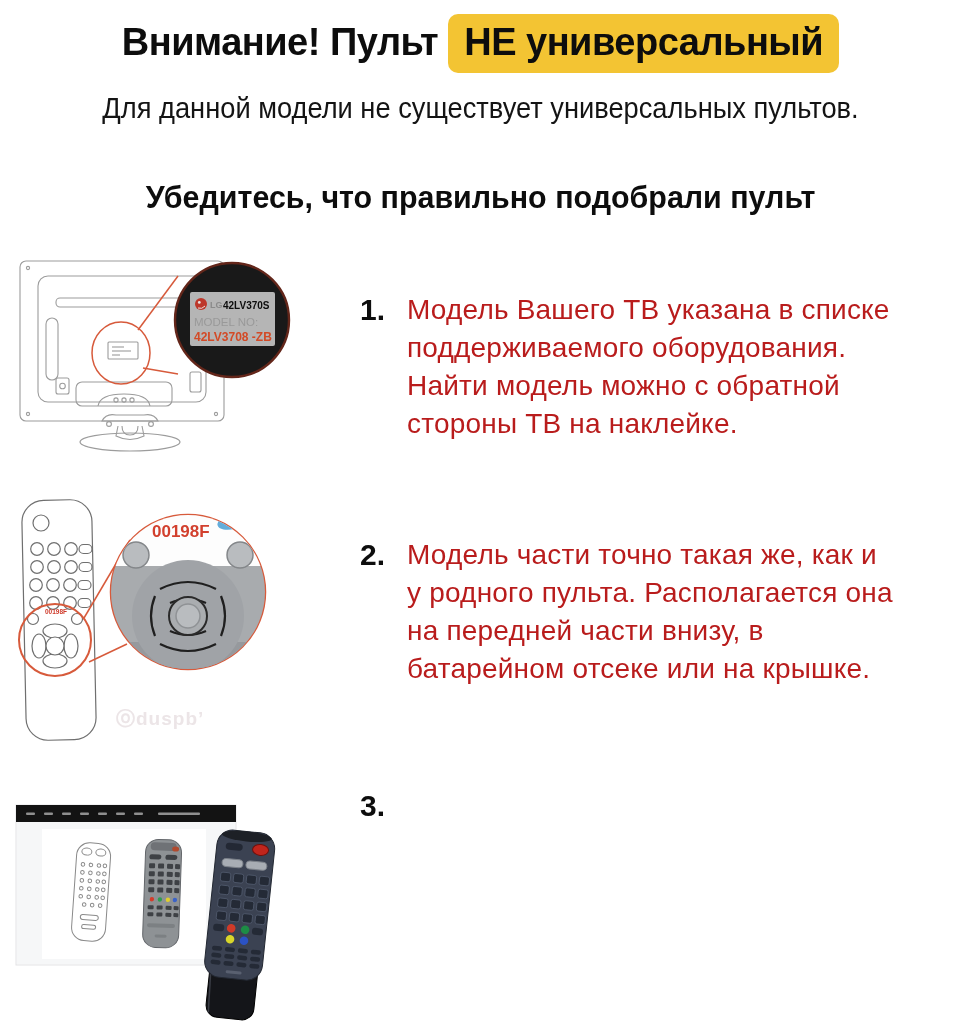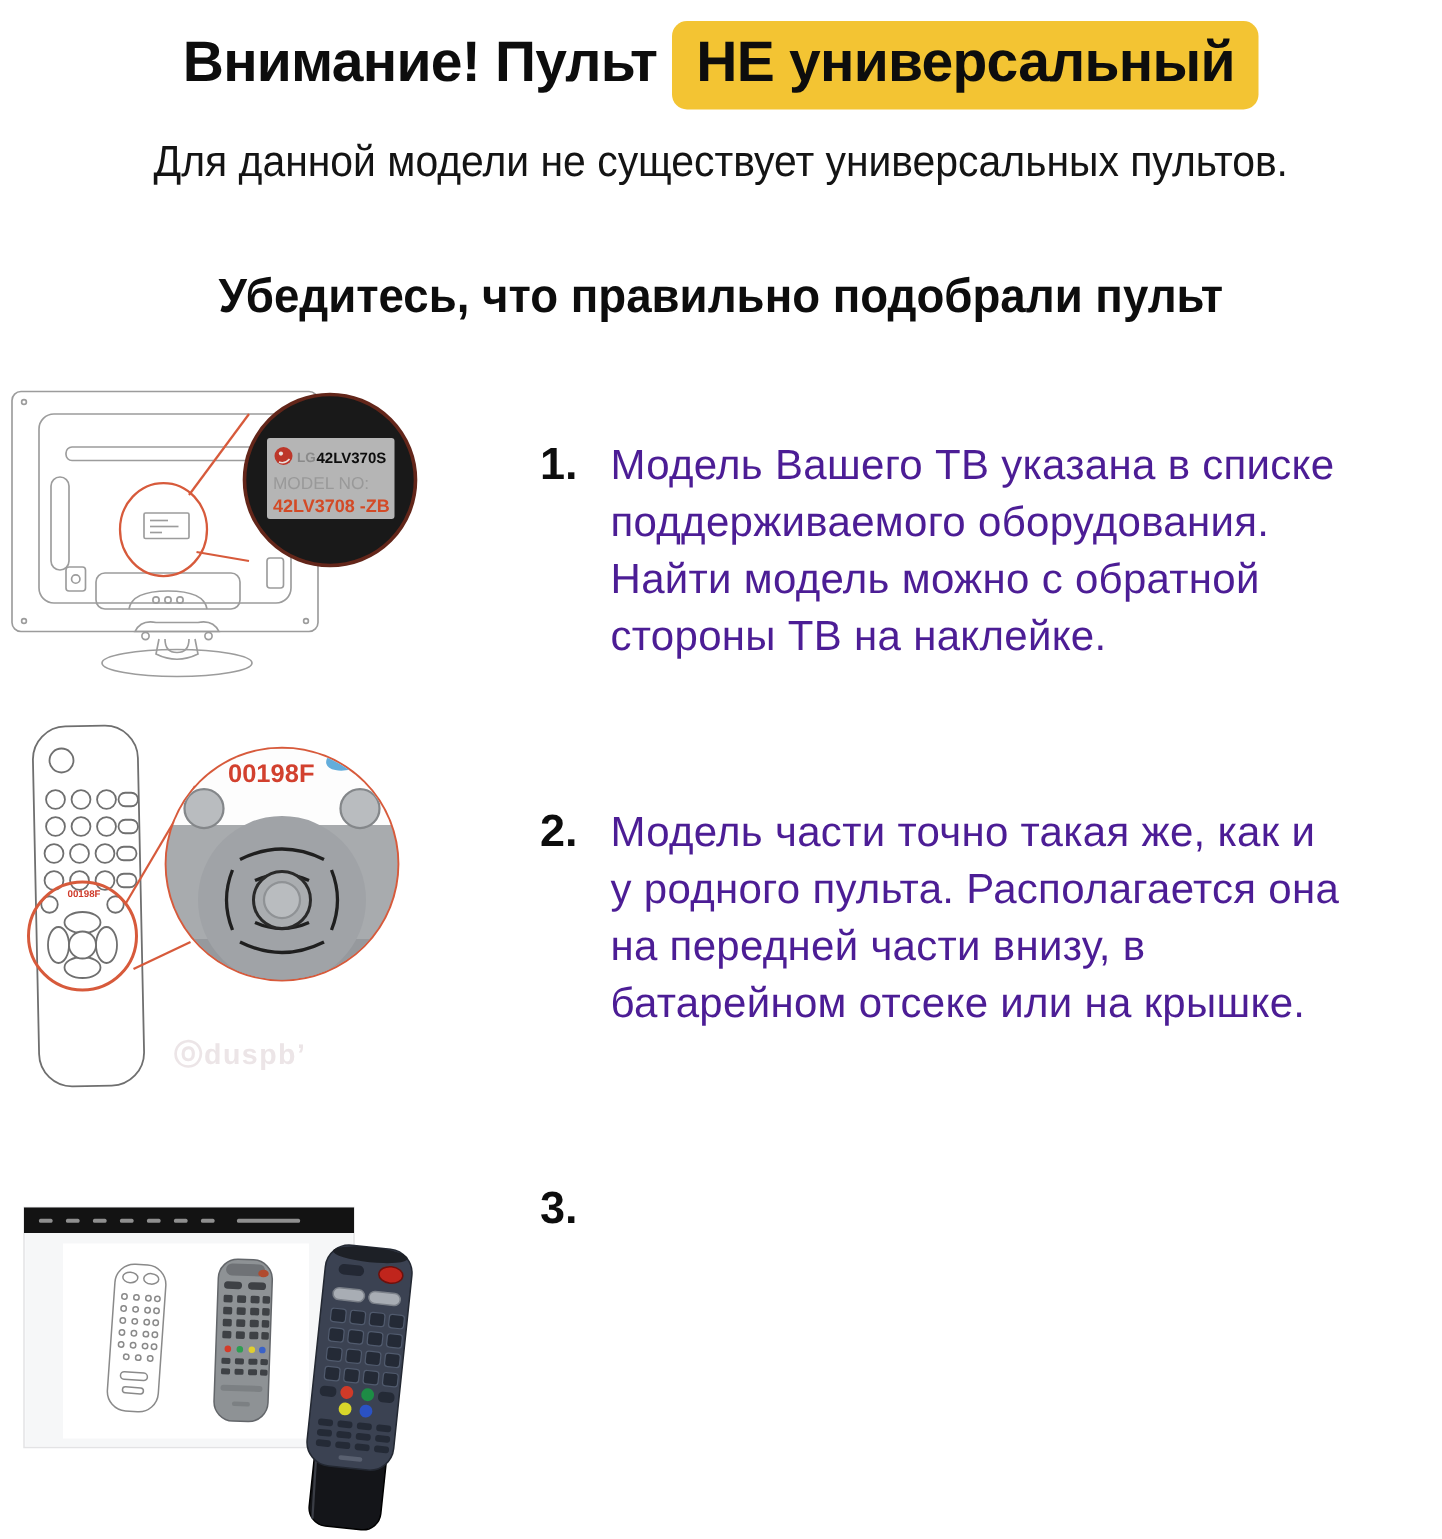--- a/index.html
+++ b/index.html
@@ -28,29 +28,29 @@
     font-size:32px; font-weight:800; color:#0d0d0d;
     transform:scaleX(0.95); transform-origin:center; white-space:nowrap;
   }
   
   .step-num {
     position:absolute; left:360px; width:42px; text-align:left;
     font-size:30px; font-weight:800; color:#0d0d0d; line-height:38px;
   }
   .step-text {
     position:absolute; left:407px; font-size:28px; font-weight:400;
-    color:#4c1d95; line-height:38px; white-space:pre-line; letter-spacing:0.2px;
+    color:#b91c1c; line-height:38px; white-space:pre-line; letter-spacing:0.2px;
   }
   .n1 { top:291px; } .t1 { top:291px; }
   .n2 { top:536px; } .t2 { top:536px; }
   .n3 { top:787px; } .t3 { top:787px; }
   
   .illu { position:absolute; }
-  .illu1 { left:0;  top:256px; width:330px; height:208px; }
-  .illu2 { left:10px; top:476px; width:320px; height:268px; }
+  .illu1 { left:12px;  top:256px; width:330px; height:208px; }
+  .illu2 { left:10px; top:492px; width:320px; height:268px; }
   .illu3 { left:12px; top:795px; width:330px; height:228px; }
   svg { display:block; }
 </style>
 </head>
 <body>
 
 <div class="page">
 
   <h1 class="title"><span>Внимание! Пульт</span><span class="hl">НЕ универсальный</span></h1>
 

